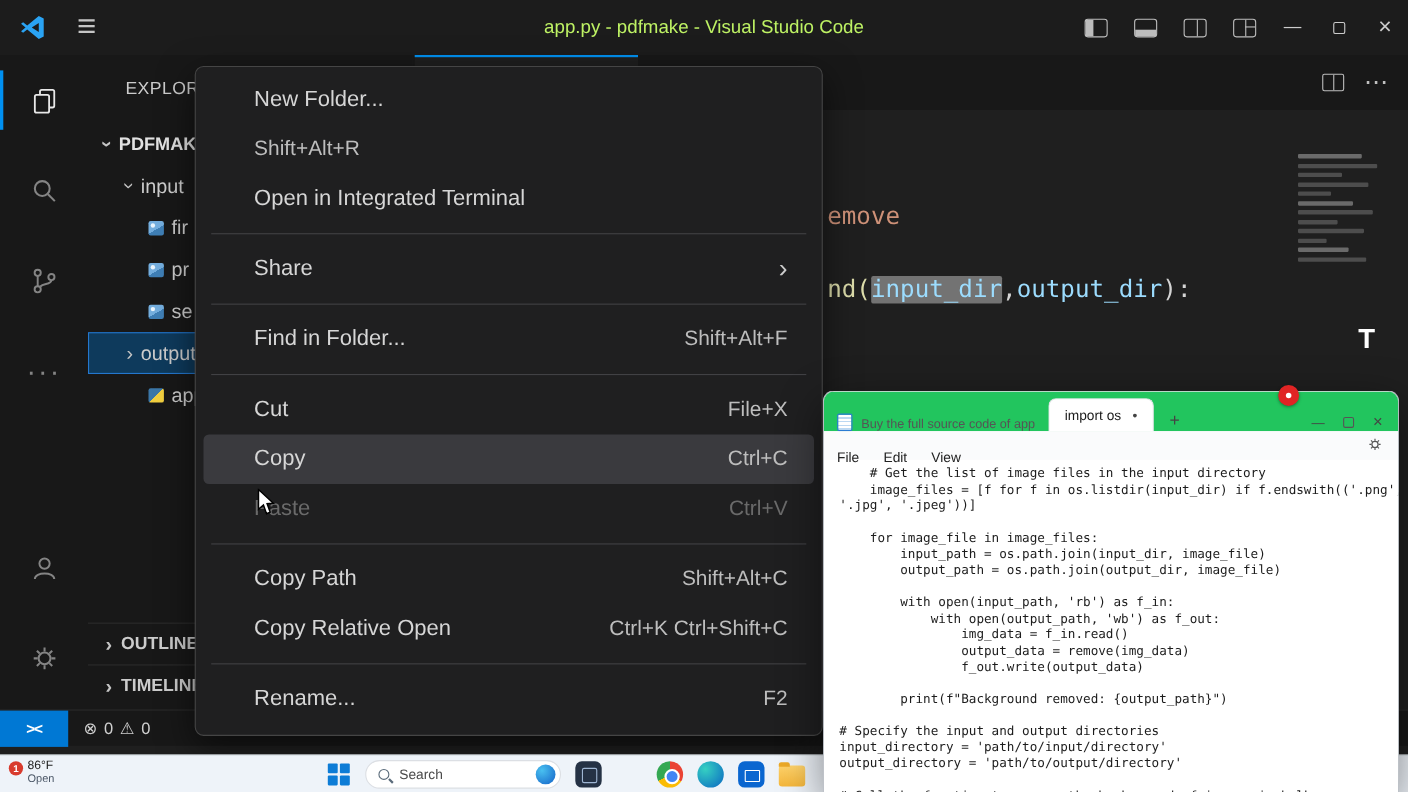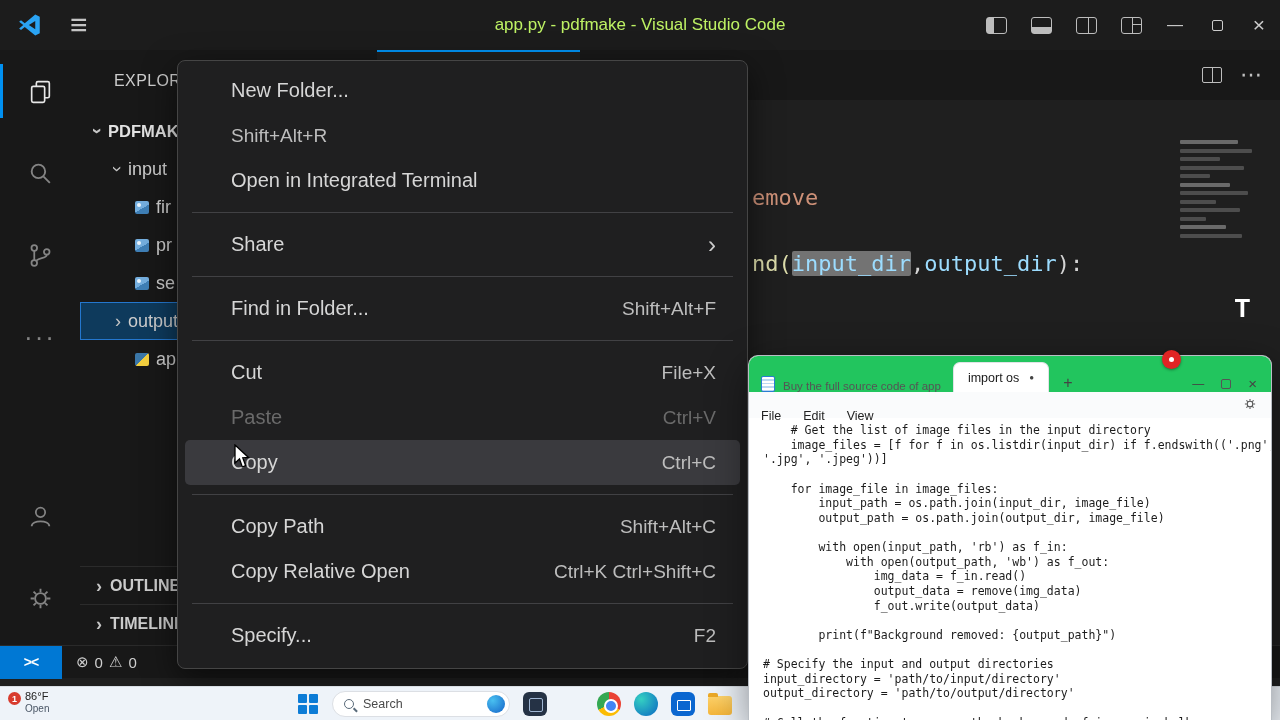--- a/index.html
+++ b/index.html
@@ -327,44 +327,44 @@
       <span class="menu-label">Find in Folder...</span>
       <span class="menu-right">Shift+Alt+F</span>
     </div>
     <div class="menu-sep">
       <div class="menu-sep-line"></div>
     </div>
     <div class="menu-item">
       <span class="menu-label">Cut</span>
       <span class="menu-right">File+X</span>
     </div>
+    <div class="menu-item hl">
+      <span class="menu-label">Copy</span>
+      <span class="menu-right">Ctrl+C</span>
+    </div>
     <div class="menu-item dis">
       <span class="menu-label">Paste</span>
       <span class="menu-right">Ctrl+V</span>
     </div>
-    <div class="menu-item hl">
-      <span class="menu-label">Copy</span>
-      <span class="menu-right">Ctrl+C</span>
-    </div>
     <div class="menu-sep">
       <div class="menu-sep-line"></div>
     </div>
     <div class="menu-item">
       <span class="menu-label">Copy Path</span>
       <span class="menu-right">Shift+Alt+C</span>
     </div>
     <div class="menu-item">
       <span class="menu-label">Copy Relative Open</span>
       <span class="menu-right">Ctrl+K Ctrl+Shift+C</span>
     </div>
     <div class="menu-sep">
       <div class="menu-sep-line"></div>
     </div>
     <div class="menu-item">
-      <span class="menu-label">Specify...</span>
+      <span class="menu-label">Rename...</span>
       <span class="menu-right">F2</span>
     </div>
   </div>
 
 <div class="taskbar">
   <div class="weather">
     <span class="w-badge">1</span>
     <span class="w-col">
       <div class="w-temp">86°F</div>
       <div class="w-cond">Open</div>

